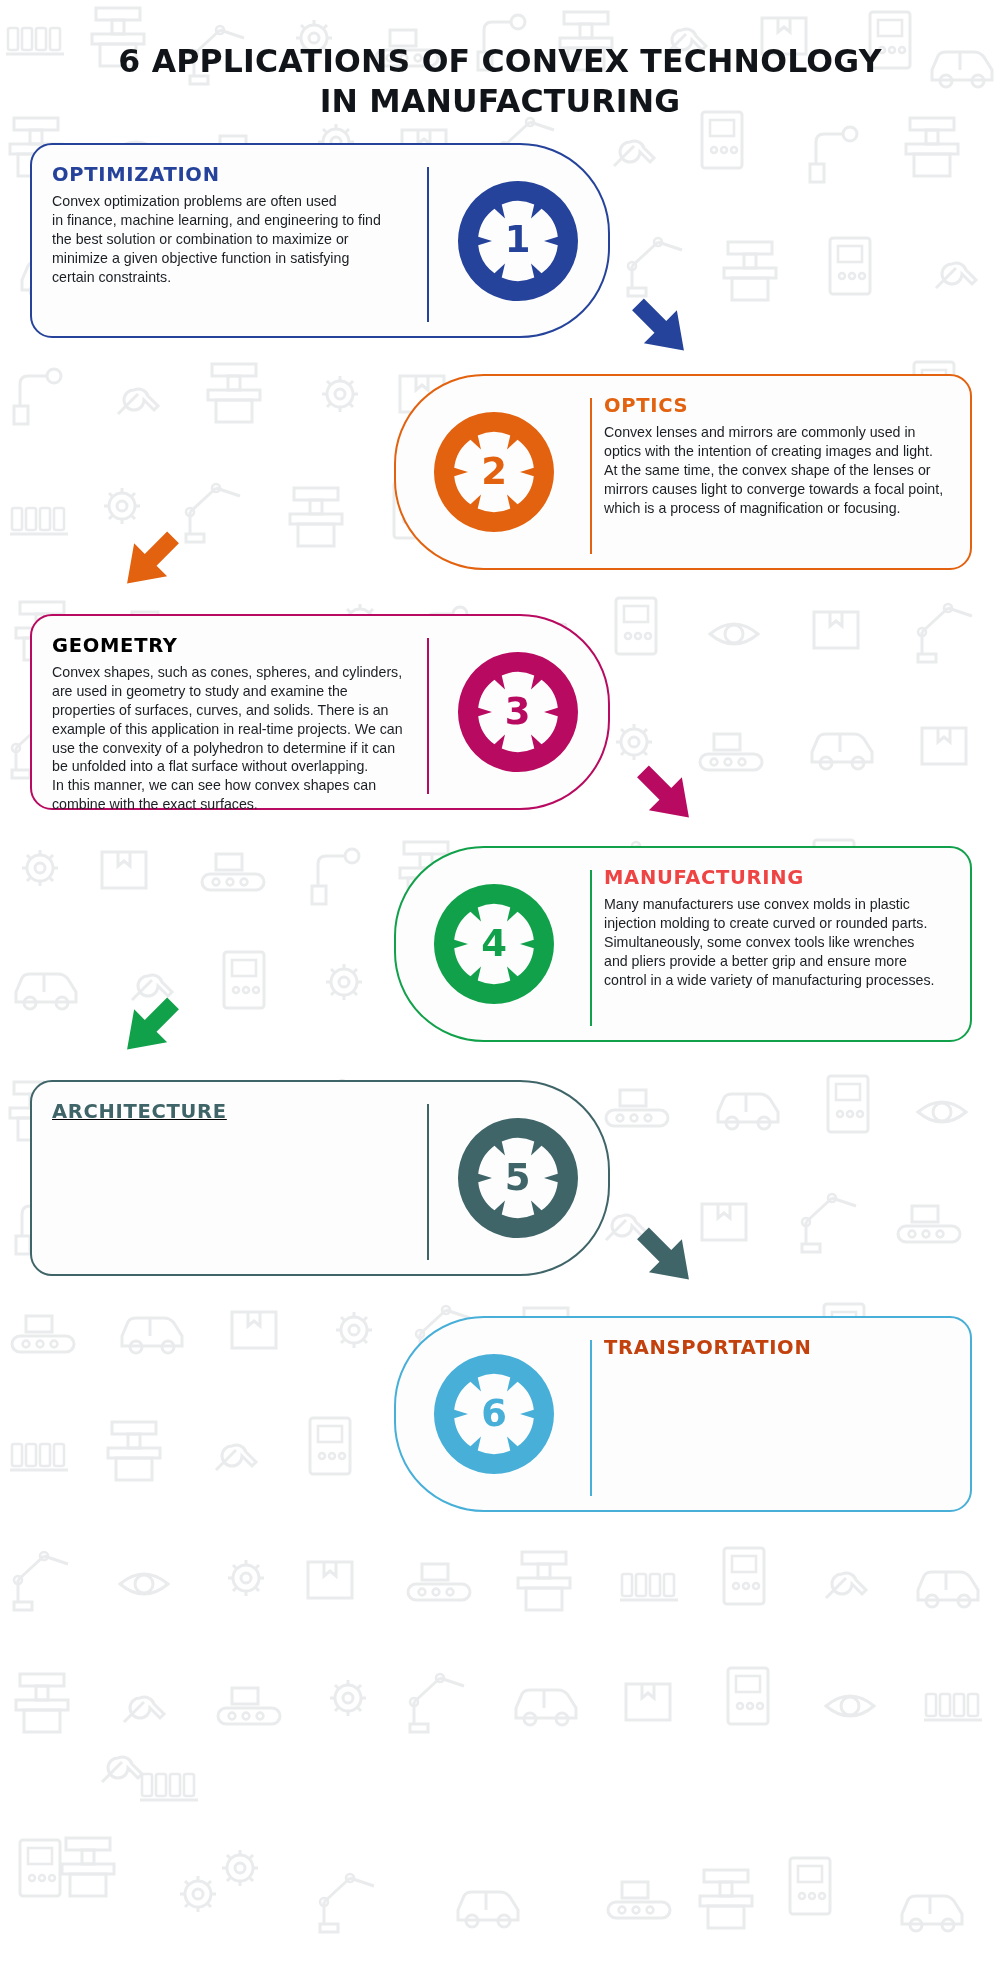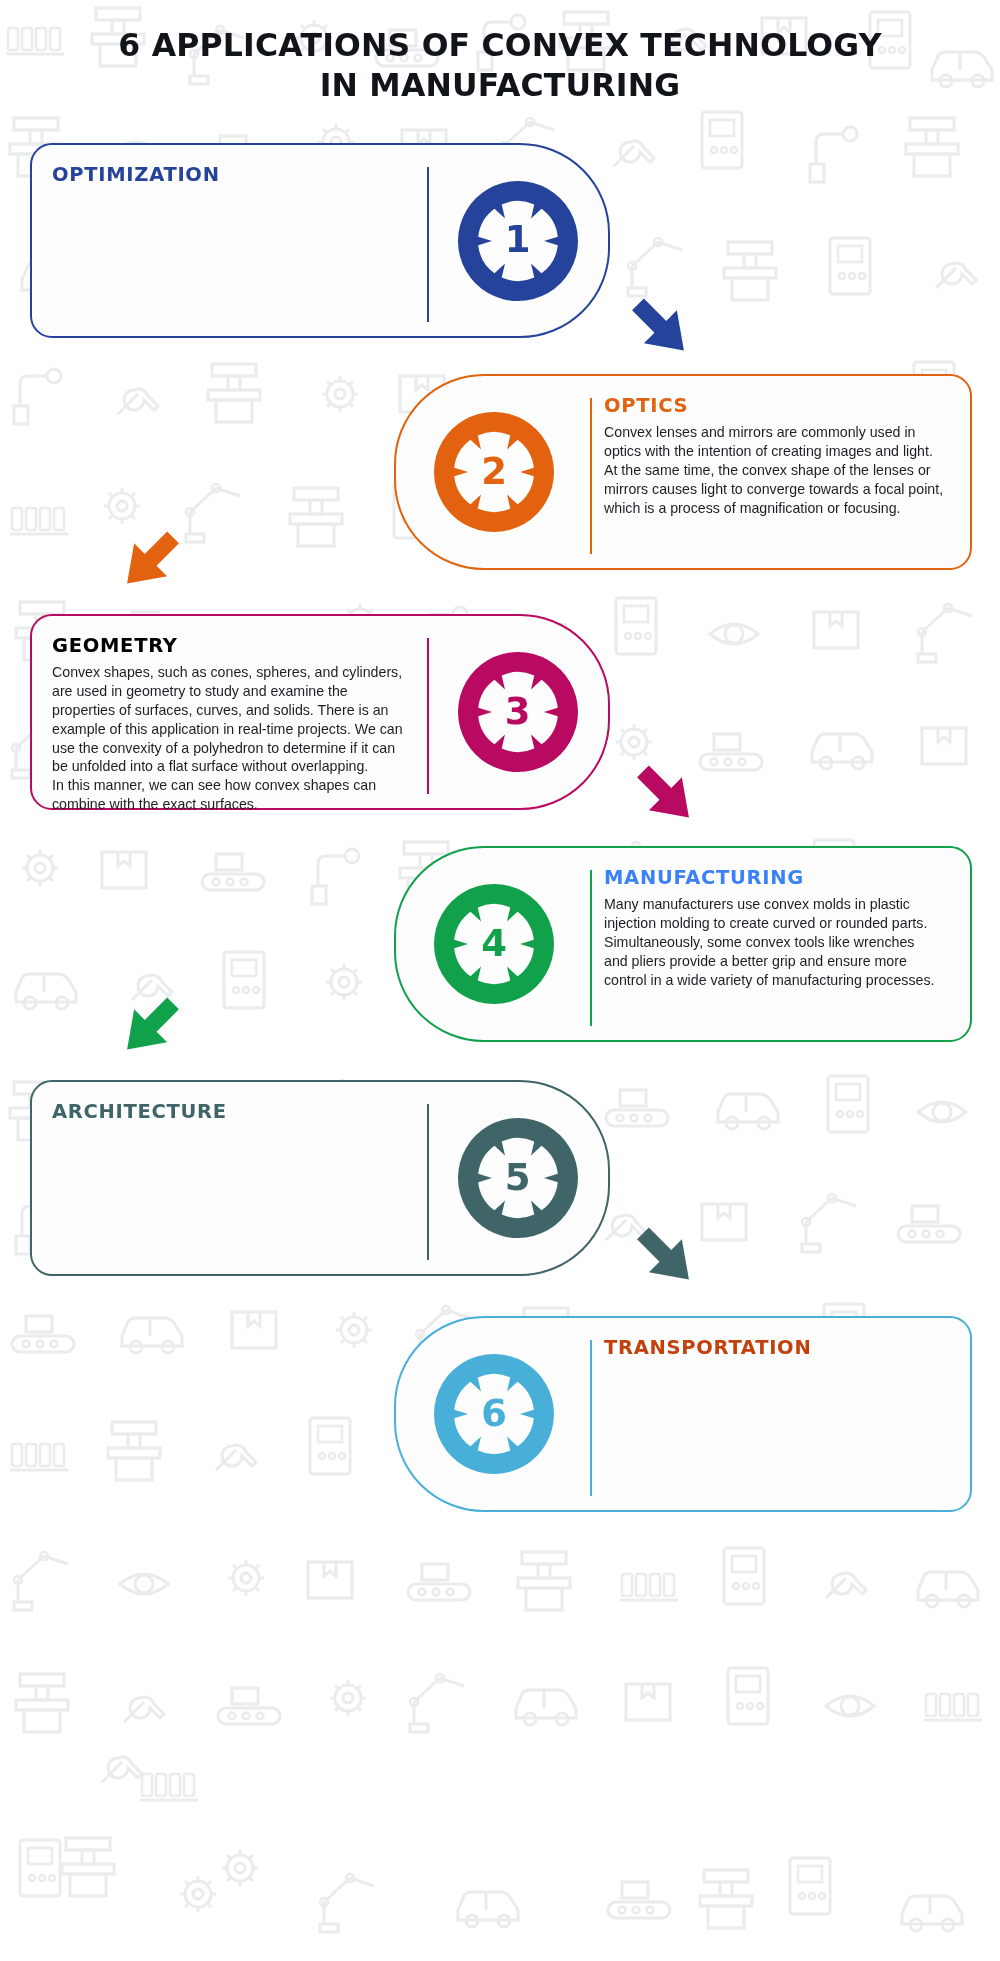--- a/index.html
+++ b/index.html
@@ -16,21 +16,21 @@
     position:absolute; inset:0;
     z-index:0;
     opacity:1;
     pointer-events:none;
   }
 
   
   #title-block {
     position:relative; z-index:3;
     text-align:center;
-    padding-top:26px;
+    padding-top:42px;
   }
   #title-block h1 {
     font-family:"DejaVu Sans", sans-serif;
     font-weight:bold;
     font-size:31.5px;
     letter-spacing:0.2px;
     line-height:1.26;
     color:#111418;
     white-space:pre-line;
   }
@@ -355,20 +355,25 @@
 
 <div id="title-block">
   <h1>6 APPLICATIONS OF CONVEX TECHNOLOGY
 IN MANUFACTURING</h1>
 </div>
 
 <div id="cards-root">
     <div class="card left" style="top: 143px; height: 195px; width: 580px; border-color: rgb(38, 67, 155);">
     <div class="txtcol">
       <div class="cat-title" style="color:#26439b">OPTIMIZATION</div>
+      <div class="cat-body">Convex optimization problems are often used
+in finance, machine learning, and engineering to find
+the best solution or combination to maximize or
+minimize a given objective function in satisfying
+certain constraints.</div>
       <div class="divider" style="background:#26439b"></div>
     </div>
     <div class="gearcol">
       <div class="gear-wrap">
         <svg viewBox="0 0 122 122" aria-hidden="true">
       <path fill-rule="evenodd" fill="#26439b" d="M61 1 A60 60 0 1 1 60.99 1 Z M 44.73,24.46 A 40 40 0 0 1 77.27,24.46 L 74.00,38.48 A 26 26 0 0 1 74.00,38.48 L 84.51,28.64 A 40 40 0 0 1 100.78,56.82 L 87.00,61.00 A 26 26 0 0 1 87.00,61.00 L 100.78,65.18 A 40 40 0 0 1 84.51,93.36 L 74.00,83.52 A 26 26 0 0 1 74.00,83.52 L 77.27,97.54 A 40 40 0 0 1 44.73,97.54 L 48.00,83.52 A 26 26 0 0 1 48.00,83.52 L 37.49,93.36 A 40 40 0 0 1 21.22,65.18 L 35.00,61.00 A 26 26 0 0 1 35.00,61.00 L 21.22,56.82 A 40 40 0 0 1 37.49,28.64 L 48.00,38.48 A 26 26 0 0 1 48.00,38.48 Z"></path>
     </svg>
         <div class="gear-num" style="color:#26439b">1</div>
       </div>
     </div>
@@ -417,30 +422,30 @@
     <div class="card right" style="top: 846px; height: 196px; width: 578px; border-color: rgb(18, 161, 75);">
     <div class="gearcol">
       <div class="gear-wrap">
         <svg viewBox="0 0 122 122" aria-hidden="true">
       <path fill-rule="evenodd" fill="#12a14b" d="M61 1 A60 60 0 1 1 60.99 1 Z M 44.73,24.46 A 40 40 0 0 1 77.27,24.46 L 74.00,38.48 A 26 26 0 0 1 74.00,38.48 L 84.51,28.64 A 40 40 0 0 1 100.78,56.82 L 87.00,61.00 A 26 26 0 0 1 87.00,61.00 L 100.78,65.18 A 40 40 0 0 1 84.51,93.36 L 74.00,83.52 A 26 26 0 0 1 74.00,83.52 L 77.27,97.54 A 40 40 0 0 1 44.73,97.54 L 48.00,83.52 A 26 26 0 0 1 48.00,83.52 L 37.49,93.36 A 40 40 0 0 1 21.22,65.18 L 35.00,61.00 A 26 26 0 0 1 35.00,61.00 L 21.22,56.82 A 40 40 0 0 1 37.49,28.64 L 48.00,38.48 A 26 26 0 0 1 48.00,38.48 Z"></path>
     </svg>
         <div class="gear-num" style="color:#12a14b">4</div>
       </div>
     </div>
     <div class="txtcol">
-      <div class="cat-title" style="color:#3b82f6">MANUFACTURING</div>
+      <div class="cat-title" style="color:#ef4444">MANUFACTURING</div>
       <div class="cat-body">Many manufacturers use convex molds in plastic
 injection molding to create curved or rounded parts.
 Simultaneously, some convex tools like wrenches
 and pliers provide a better grip and ensure more
 control in a wide variety of manufacturing processes.</div>
       <div class="divider" style="background:#12a14b"></div>
     </div>
     </div>
-    <div class="card left" style="top: 1080px; height: 196px; width: 580px; border-color: rgb(63, 101, 105);">
+    <div class="card left" style="top: 1080px; height: 196px; width: 580px; border-color: rgb(63, 101, 105); text-decoration: underline;">
     <div class="txtcol">
       <div class="cat-title" style="color:#3f6569">ARCHITECTURE</div>
       <div class="divider" style="background:#3f6569"></div>
     </div>
     <div class="gearcol">
       <div class="gear-wrap">
         <svg viewBox="0 0 122 122" aria-hidden="true">
       <path fill-rule="evenodd" fill="#3f6569" d="M61 1 A60 60 0 1 1 60.99 1 Z M 44.73,24.46 A 40 40 0 0 1 77.27,24.46 L 74.00,38.48 A 26 26 0 0 1 74.00,38.48 L 84.51,28.64 A 40 40 0 0 1 100.78,56.82 L 87.00,61.00 A 26 26 0 0 1 87.00,61.00 L 100.78,65.18 A 40 40 0 0 1 84.51,93.36 L 74.00,83.52 A 26 26 0 0 1 74.00,83.52 L 77.27,97.54 A 40 40 0 0 1 44.73,97.54 L 48.00,83.52 A 26 26 0 0 1 48.00,83.52 L 37.49,93.36 A 40 40 0 0 1 21.22,65.18 L 35.00,61.00 A 26 26 0 0 1 35.00,61.00 L 21.22,56.82 A 40 40 0 0 1 37.49,28.64 L 48.00,38.48 A 26 26 0 0 1 48.00,38.48 Z"></path>
     </svg>
         <div class="gear-num" style="color:#3f6569">5</div>

